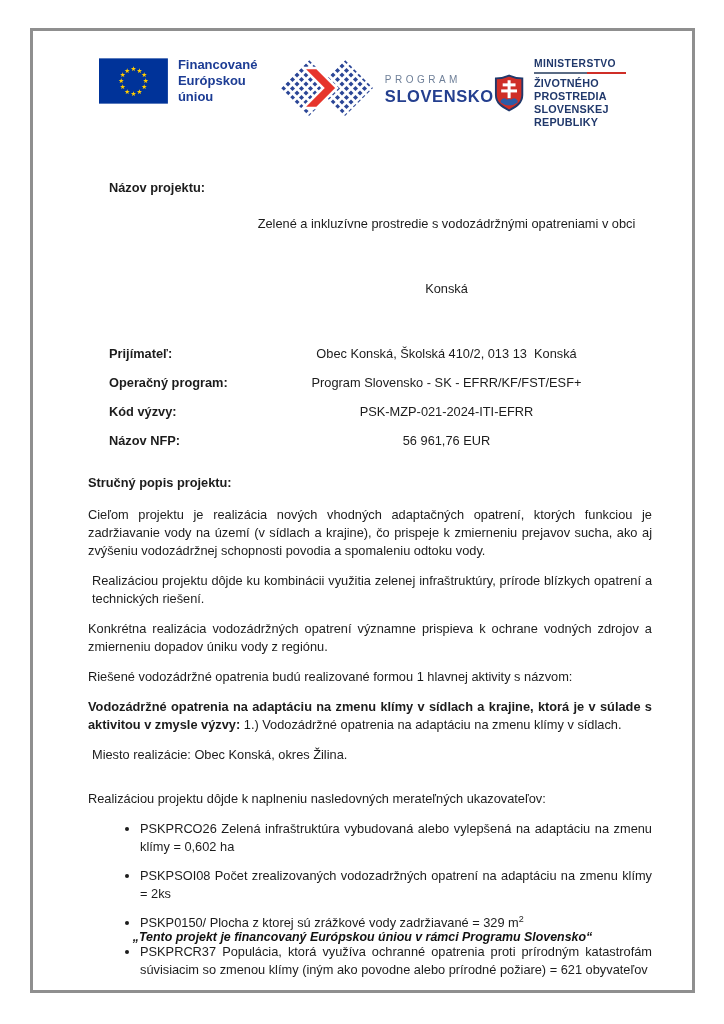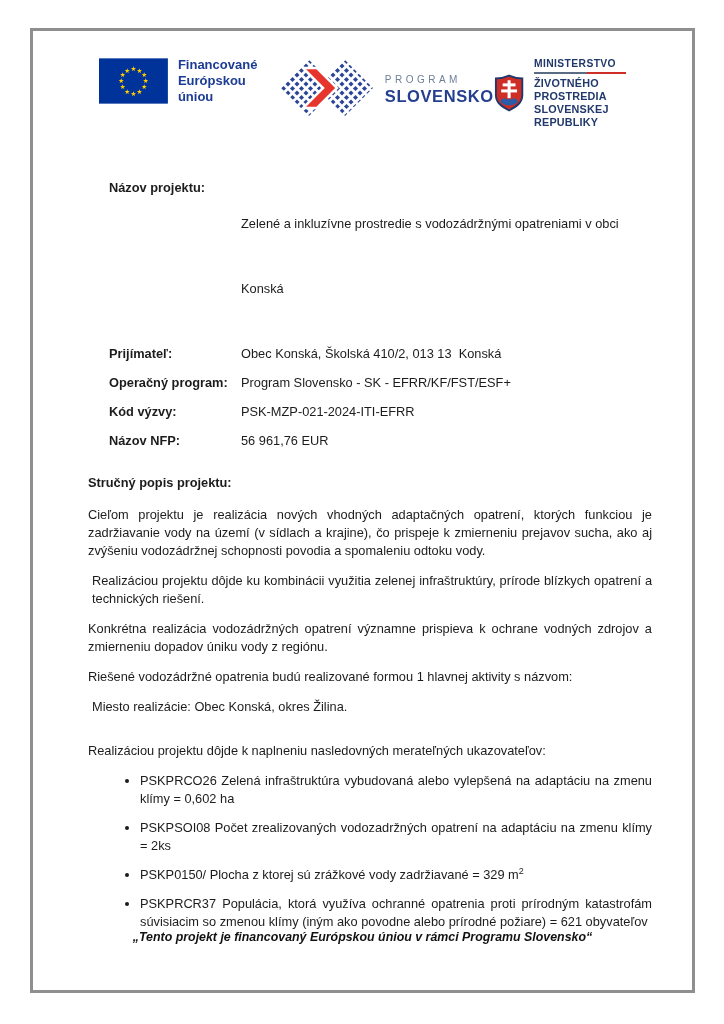--- a/index.html
+++ b/index.html
@@ -18,21 +18,21 @@
   .min-line1{font-size:10.3px;font-weight:bold;color:#20386b;letter-spacing:0.4px;}
   .min-rule{display:flex;height:1.5px;width:92px;margin:2px 0 3px 0;}
   .min-rule .seg-blue{background:#5a6b84;width:58%;}
   .min-rule .seg-red{background:#cf2e27;width:42%;}
   .min-line23{font-size:10.8px;font-weight:bold;color:#20386b;letter-spacing:0.2px;}
 
   
   .info{margin-top:50px;font-size:12.8px;line-height:18px;}
   .info-row{display:grid;grid-template-columns:132px 1fr;margin-bottom:11px;margin-left:21px;}
   .info-label{font-weight:bold;}
-  .info-value{white-space:pre-wrap;}
+  .info-value{white-space:pre-wrap;text-align:center;}
   .value-line2{margin-top:11px;}
 
   
   .desc{margin-top:24px;font-size:12.8px;line-height:18px;}
   .desc-heading{font-weight:bold;margin-bottom:14px;}
   .desc p{margin:0 0 12px 0;text-align:justify;}
   .indent-sm{padding-left:4px;}
   .gap-before{margin-top:26px !important;}
   .bold{font-weight:bold;}
 
@@ -147,20 +147,21 @@
         <div class="info-value">56 961,76 EUR</div>
       </div>
     </div>
 
     <div class="desc">
       <div class="desc-heading">Stručný popis projektu:</div>
       <p>Cieľom projektu je realizácia nových vhodných adaptačných opatrení, ktorých funkciou je zadržiavanie vody na území (v sídlach a krajine), čo prispeje k zmierneniu prejavov sucha, ako aj zvýšeniu vodozádržnej schopnosti povodia a spomaleniu odtoku vody.</p>
       <p class="indent-sm">Realizáciou projektu dôjde ku kombinácii využitia zelenej infraštruktúry, prírode blízkych opatrení a technických riešení.</p>
       <p>Konkrétna realizácia vodozádržných opatrení významne prispieva k ochrane vodných zdrojov a zmierneniu dopadov úniku vody z regiónu.</p>
       <p>Riešené vodozádržné opatrenia budú realizované formou  1 hlavnej aktivity s názvom:</p>
+      <p><span class="bold">Vodozádržné opatrenia na adaptáciu na zmenu klímy v sídlach a krajine, ktorá je v súlade s aktivitou v zmysle výzvy:</span><span> 1.) Vodozádržné opatrenia na adaptáciu na zmenu klímy v sídlach.</span></p>
       <p class="indent-sm">Miesto realizácie: Obec Konská, okres Žilina.</p>
       <p class="gap-before">Realizáciou projektu dôjde k naplneniu nasledovných merateľných ukazovateľov:</p>
 
       <ul class="indicators">
         <li><span>PSKPRCO26 Zelená infraštruktúra vybudovaná alebo vylepšená na adaptáciu na zmenu klímy = 0,602 ha</span><sup></sup></li>
         <li><span>PSKPSOI08 Počet zrealizovaných vodozadržných opatrení na adaptáciu na zmenu klímy = 2ks</span><sup></sup></li>
         <li><span>PSKP0150/ Plocha z ktorej sú zrážkové vody zadržiavané = 329 m</span><sup>2</sup></li>
         <li><span>PSKPRCR37 Populácia, ktorá využíva ochranné opatrenia proti prírodným katastrofám súvisiacim so zmenou klímy (iným ako povodne alebo prírodné požiare) = 621 obyvateľov</span><sup></sup></li>
       </ul>
     </div>

